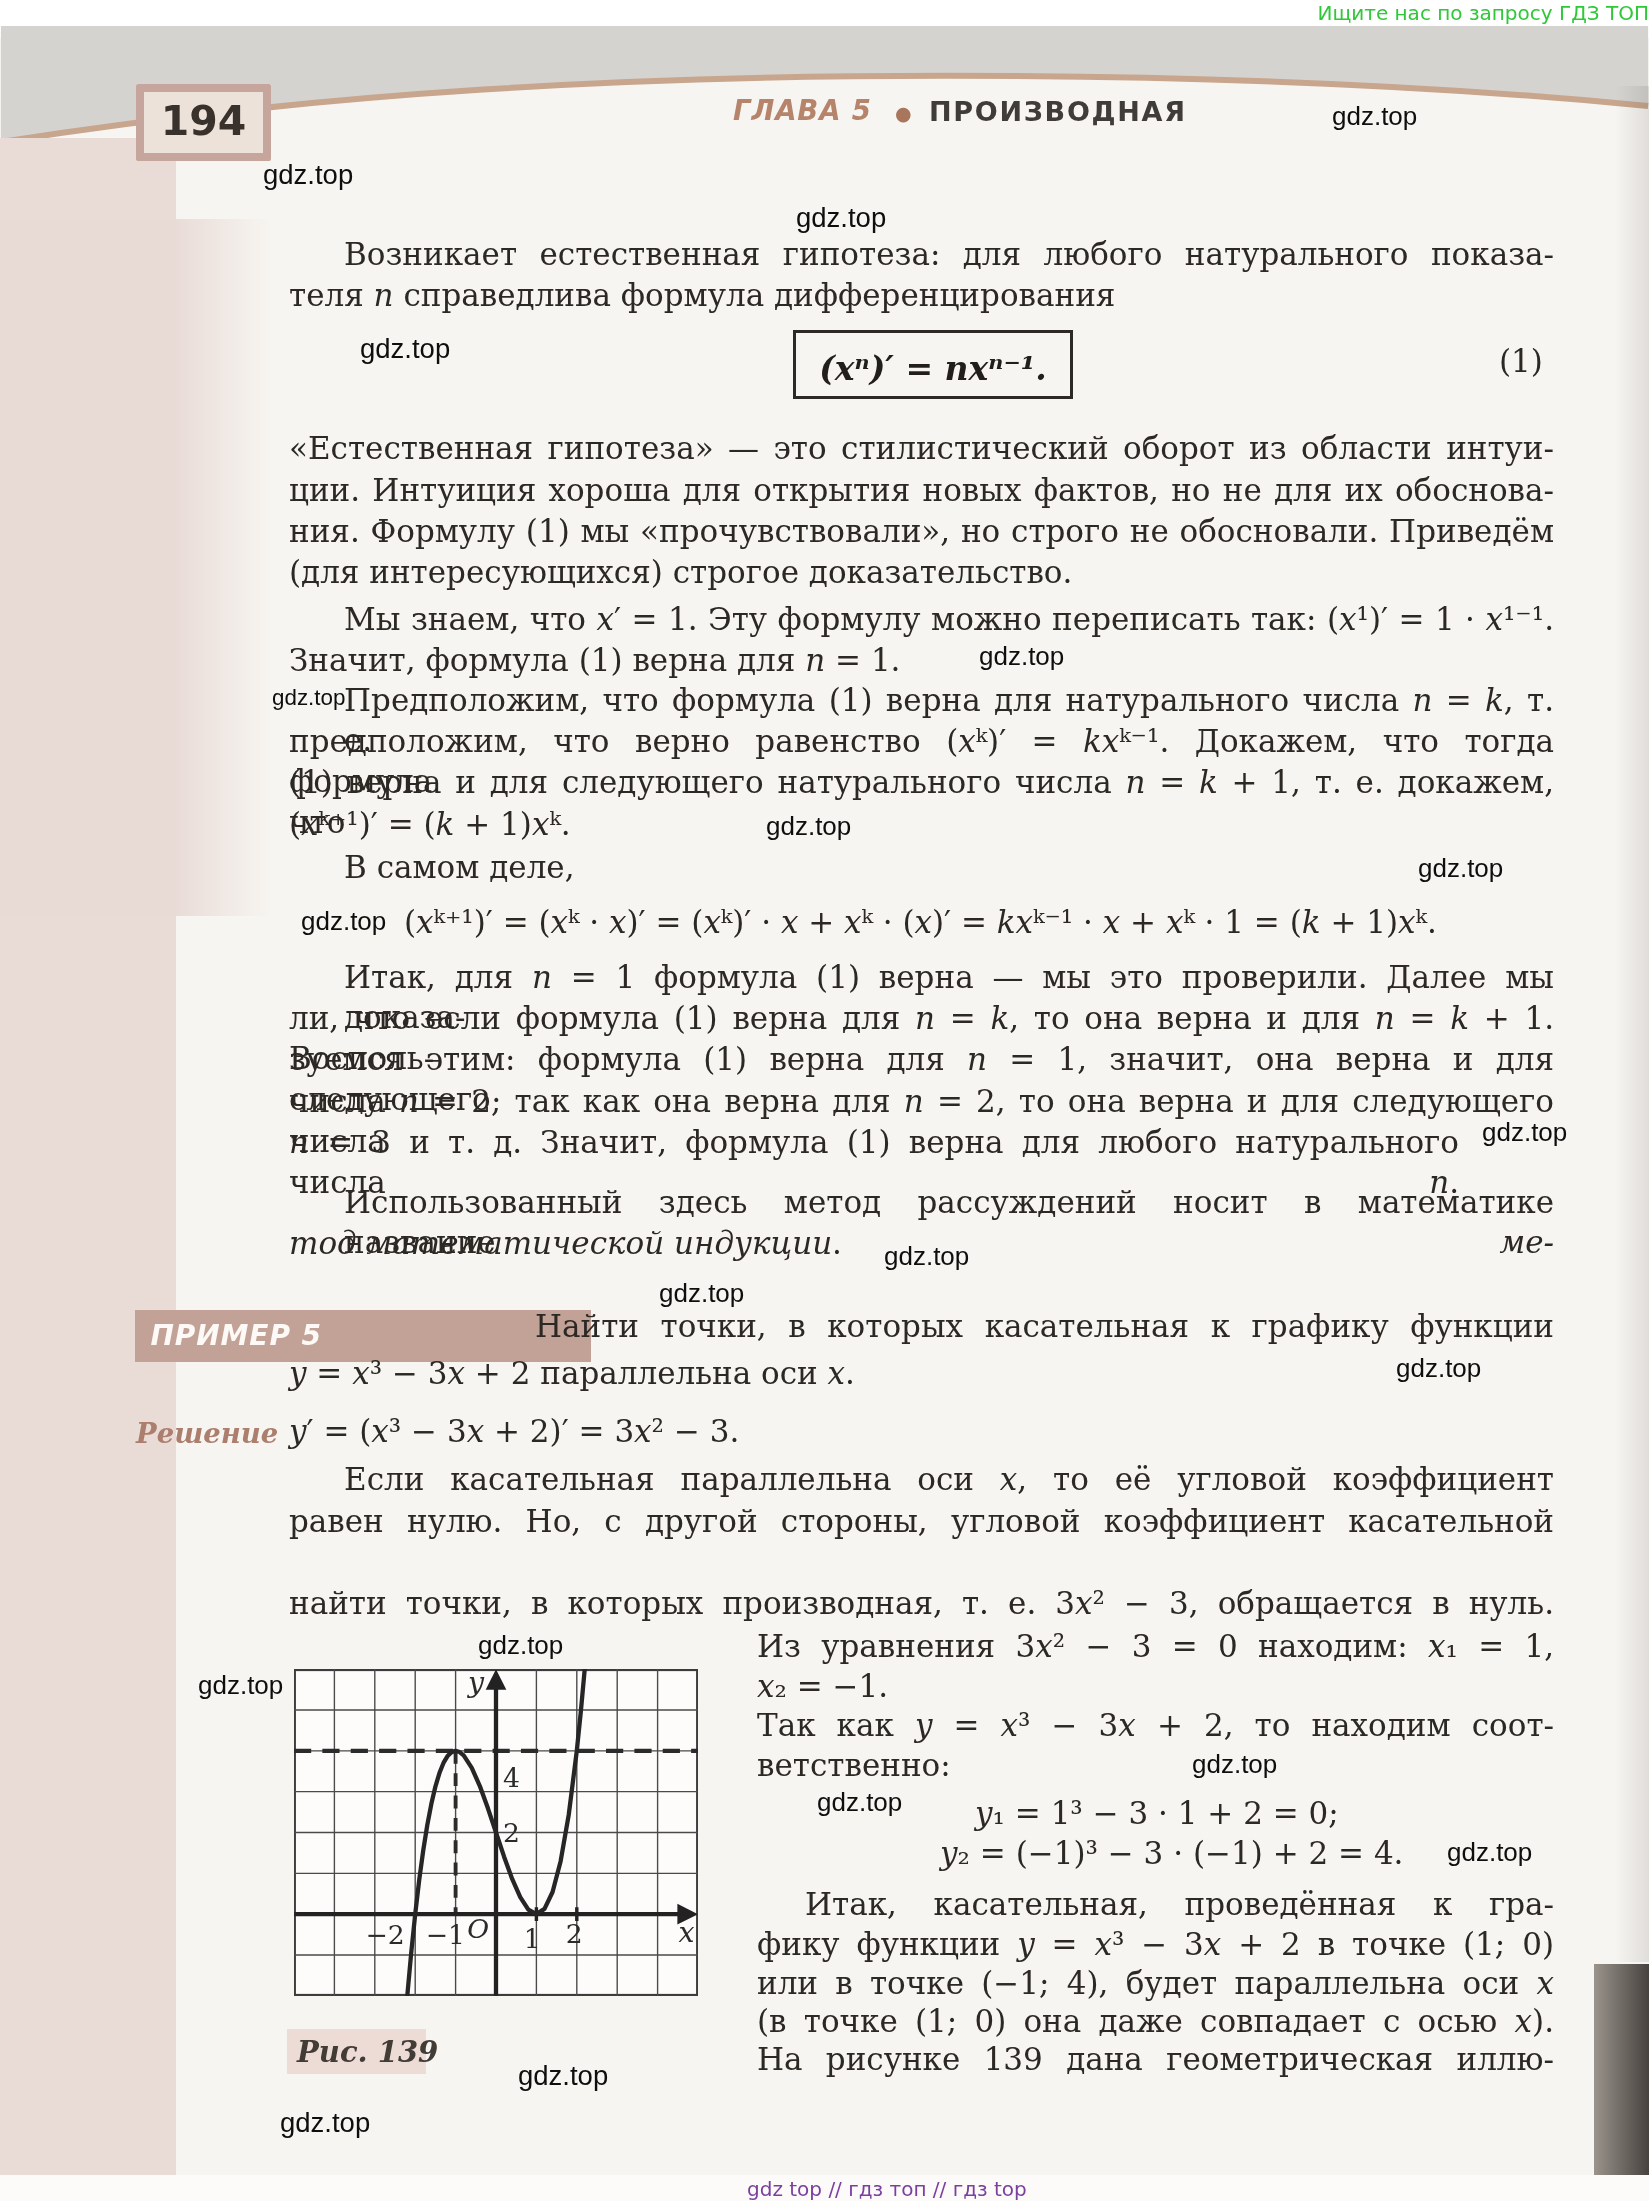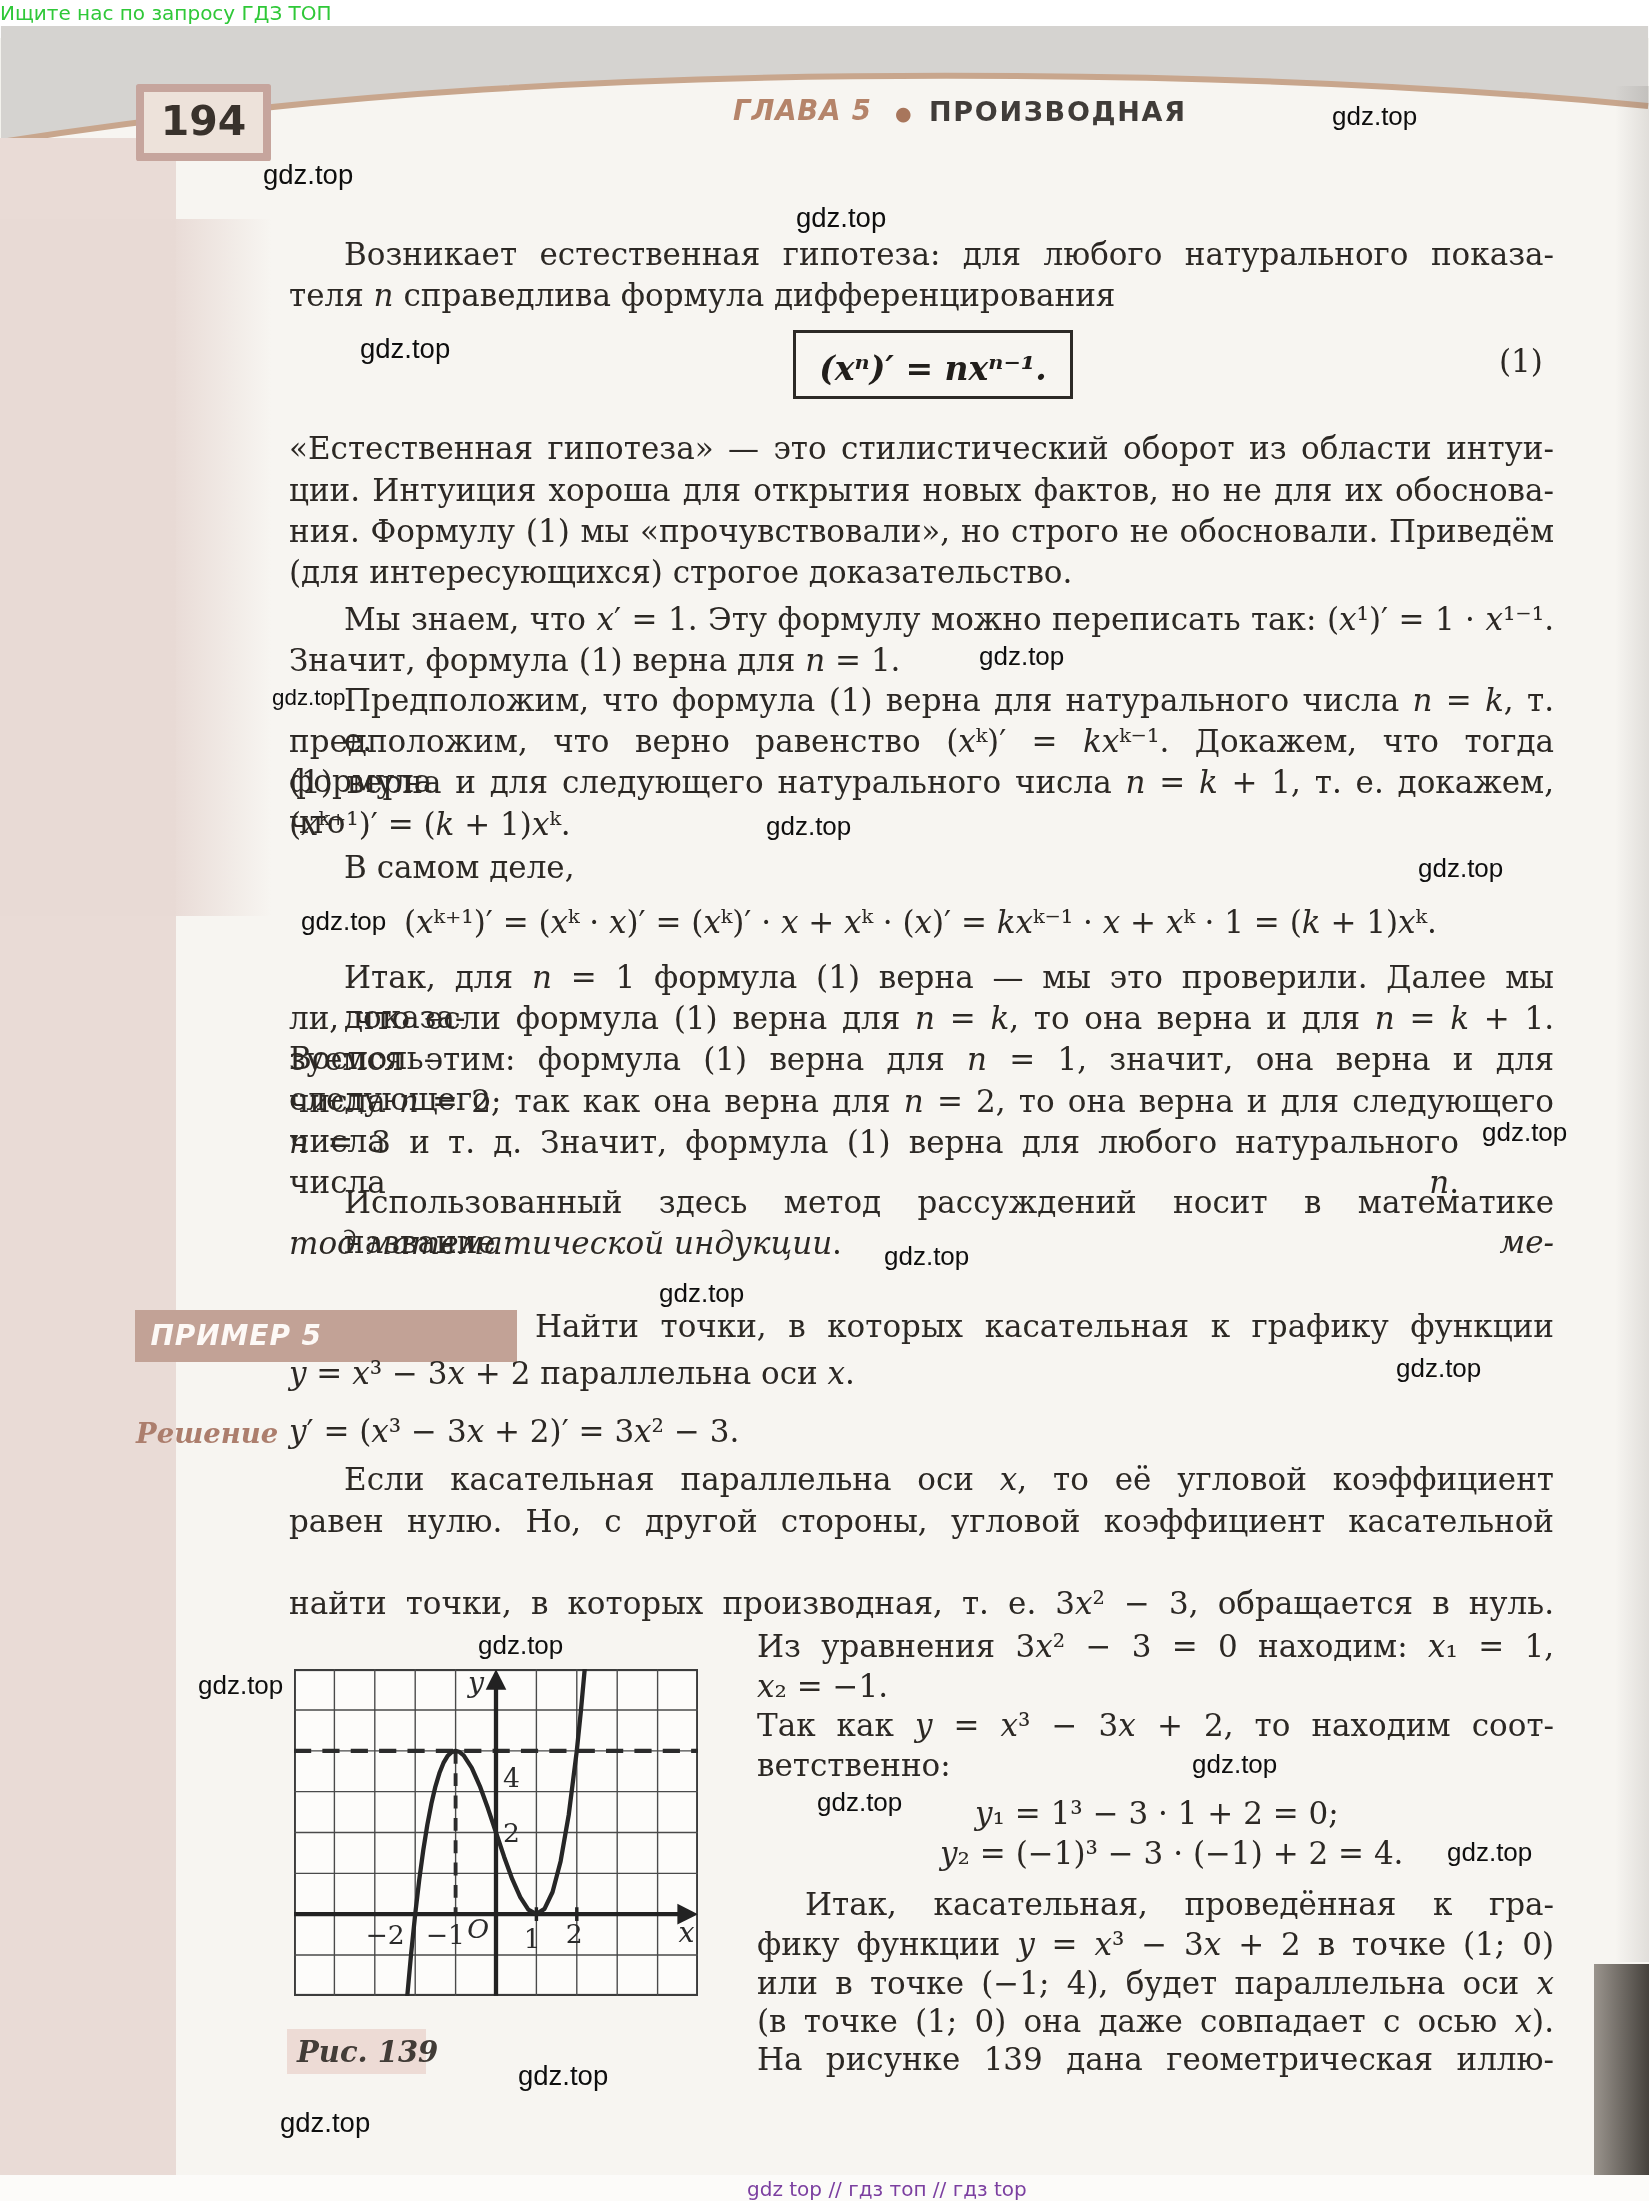--- a/index.html
+++ b/index.html
@@ -1,21 +1,21 @@
 <!DOCTYPE html>
 <html style="font-size:13.8px"><head>
 <meta charset="utf-8">
 <style>
   html,body{margin:0;padding:0;}
   body{background:#888;}
   #page{position:relative;width:1649px;height:2202px;background:#f7f5f1;overflow:hidden;
         font-family:"DejaVu Serif","DejaVu Sans",serif;color:#2c2824;}
   .abs{position:absolute;}
   
-  #promo-strip{left:0;top:0;width:1649px;height:38px;background:#ffffff;text-align:left;}
+  #promo-strip{left:0;top:0;width:1649px;height:38px;background:#ffffff;text-align:right;}
   #promo-strip span{font:400 20px/26px "DejaVu Sans",sans-serif;color:#2fc838;}
   
   .ln{position:absolute;font:400 31px/40px "DejaVu Serif",serif;color:#2c2824;width:1265px;box-sizing:border-box;white-space:nowrap;}
   .j{white-space:normal;text-align:justify;text-align-last:justify;}
   .ind{padding-left:55px;}
   .rcw{width:797px;}
   
   .wm{position:absolute;font:400 26px/29px "Liberation Sans",sans-serif;color:#0e0e0e;white-space:nowrap;}
   .wm-sm{font-size:22.4px;}
   .wm-lg{font-size:27.5px;}
@@ -23,21 +23,21 @@
   #page-num-box{left:136px;top:84px;width:135px;height:77px;box-sizing:border-box;border:8.6px solid #c6a59d;background:#ede2da;border-radius:2.6px;text-align:center;}
   #page-num-box span{font:700 41px/59px "DejaVu Sans",sans-serif;color:#39322c;}
   #chapter-label{left:733px;top:95px;font:700 italic 27.5px/31px "DejaVu Sans",sans-serif;color:#b5846a;letter-spacing:0.9px;}
   #chapter-sep{left:895px;top:100px;font:400 19px/26px "DejaVu Sans",sans-serif;color:#a8765c;}
   #chapter-title{left:929px;top:96px;font:700 27px/31px "DejaVu Sans",sans-serif;color:#403c39;letter-spacing:1.7px;}
   
   #formula1-box{left:793px;top:330px;width:280px;height:69px;box-sizing:border-box;border:3.4px solid #2c2926;background:transparent;text-align:center;}
   #formula1-box span{font:700 italic 33px/72px "DejaVu Serif",serif;color:#211e1b;}
   #formula1-num{left:1499px;top:341px;font:400 31px/40px "DejaVu Serif",serif;color:#2c2824;}
   
-  #example-badge{left:135px;top:1310px;width:382px;height:52px;background:#c2a296;}
+  #example-badge{left:135px;top:1310px;width:456px;height:52px;background:#c2a296;}
   #example-badge span{display:block;padding-left:15.5px;font:700 italic 28px/52px "DejaVu Sans",sans-serif;color:#fdf9f6;letter-spacing:0.9px;}
   #solution-label{left:136px;top:1413px;font:700 italic 27.5px/40px "DejaVu Serif",serif;color:#ac7e6d;}
   
   #pink-strip{left:0;top:138px;width:176px;height:2037px;background:#e9dbd6;}
   #pink-patch{left:0;top:219px;width:271px;height:697px;background:linear-gradient(90deg,#e8dad5 62%,rgba(232,218,213,0));}
   #dark-corner{left:1594px;top:1964px;width:55px;height:213px;background:linear-gradient(90deg,#9a948d,#46423d);}
   #right-shadow{left:1615px;top:86px;width:34px;height:1876px;background:linear-gradient(90deg,rgba(60,55,50,0),rgba(60,55,50,0.12));}
   #bottom-strip{left:0;top:2175px;width:1649px;height:27px;background:#fcfbf9;}
   #footer-text{left:747px;top:2177px;font:500 20px/24px "DejaVu Sans",sans-serif;color:#7b3fa0;white-space:nowrap;}
   

